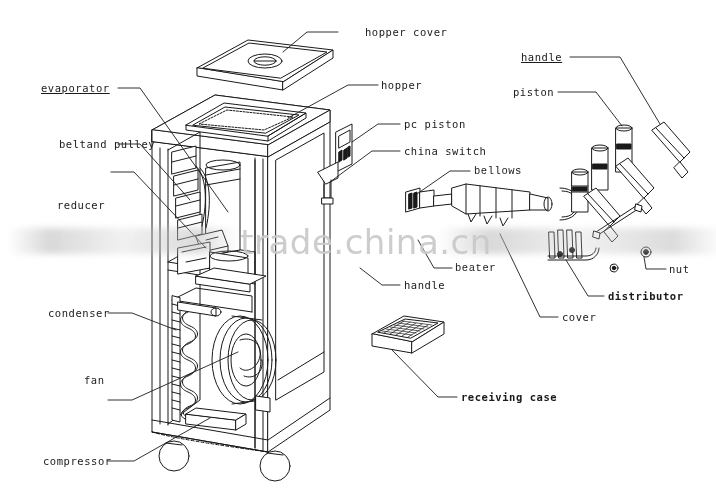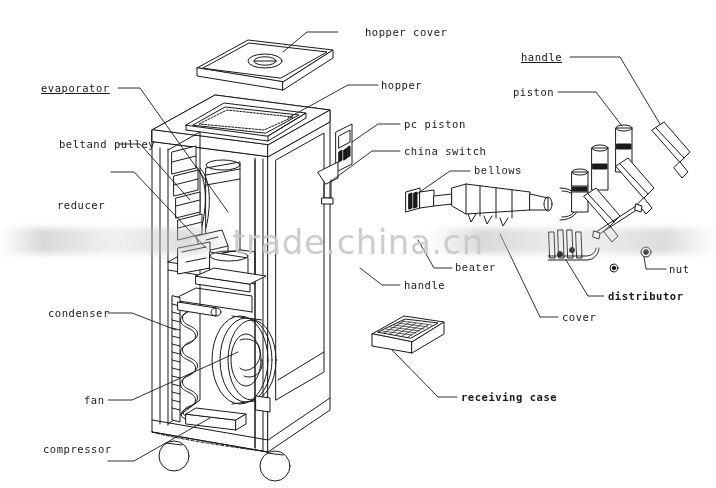--- a/index.html
+++ b/index.html
@@ -14,21 +14,21 @@
     position:absolute;
     font-family:"DejaVu Sans Mono","Liberation Mono",monospace;
     font-size:10.5px;
     letter-spacing:.55px;
     color:#1a1a1a;
     white-space:nowrap;
     line-height:11px;
   }
   
   #wm{
-    position:absolute;left:0;top:216px;width:647px;height:56px;
+    position:absolute;left:8px;top:216px;width:647px;height:56px;
     pointer-events:none;
   }
   #wm .wmtext{
     position:absolute;left:0;top:6px;width:716px;text-align:center;
     font-family:"DejaVu Sans","Liberation Sans",sans-serif;
     font-size:34px;color:#c9c9c9;letter-spacing:.5px;
     opacity:.92;
   }
   #wm .smear{
     position:absolute;top:12px;height:26px;
@@ -338,17 +338,17 @@
   <div class="lbl" style="left:404px;top:146px;">china switch</div>
   <div class="lbl" style="left:474px;top:166px;font-family:Liberation Mono, monospace;">bellows</div>
   <div class="lbl" style="left:521px;top:52px;text-decoration:underline;">handle</div>
   <div class="lbl" style="left:513px;top:87px;">piston</div>
   <div class="lbl" style="left:455px;top:263px;font-family:Liberation Mono, monospace;">beater</div>
   <div class="lbl" style="left:404px;top:280px;">handle</div>
   <div class="lbl" style="left:669px;top:264px;">nut</div>
   <div class="lbl" style="left:608px;top:291px;font-weight:bold;">distributor</div>
   <div class="lbl" style="left:562px;top:312px;">cover</div>
   <div class="lbl" style="left:48px;top:308px;">condenser</div>
-  <div class="lbl" style="left:84px;top:395px;">fan</div>
-  <div class="lbl" style="left:43px;top:444px;">compressor</div>
+  <div class="lbl" style="left:84px;top:375px;">fan</div>
+  <div class="lbl" style="left:43px;top:456px;">compressor</div>
   <div class="lbl" style="left:461px;top:392px;font-weight:bold;">receiving case</div>
 
 </div>
 
 </body></html>

